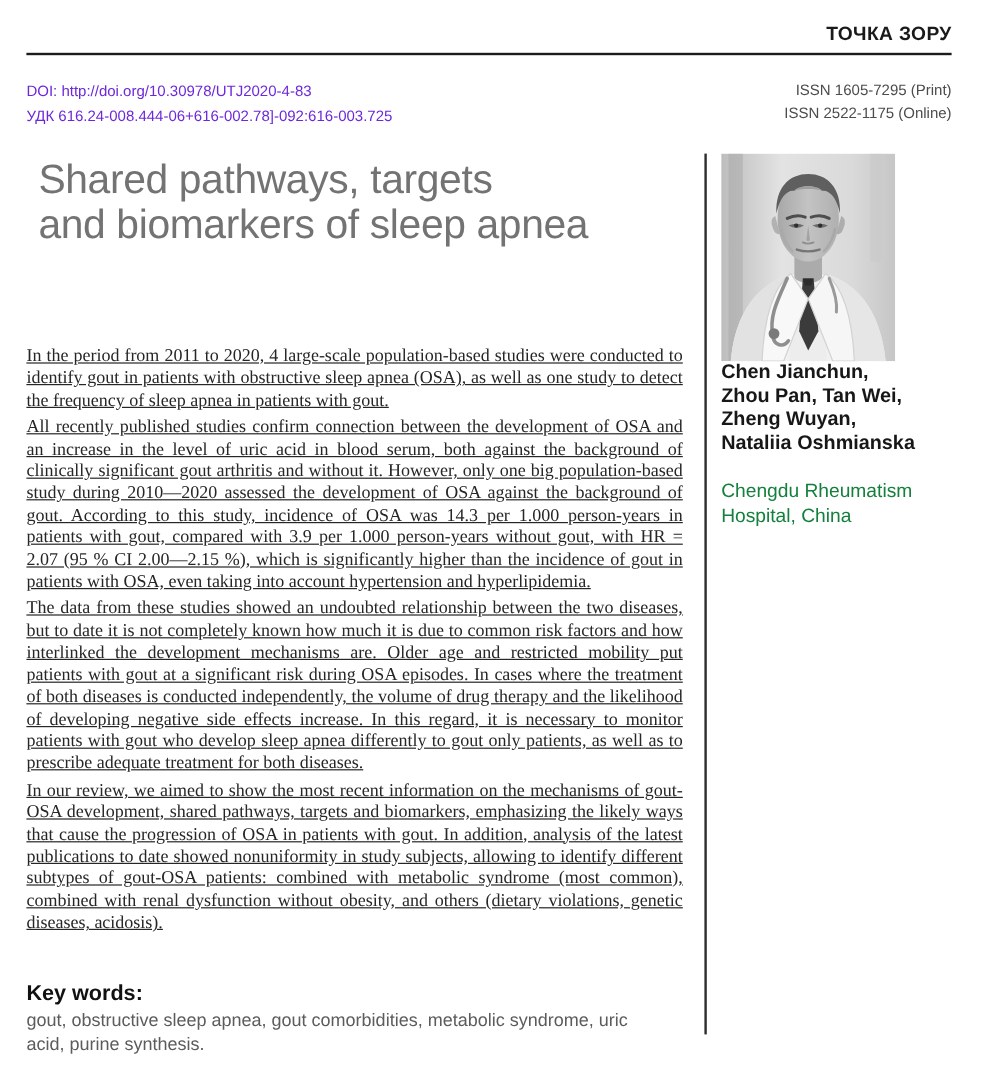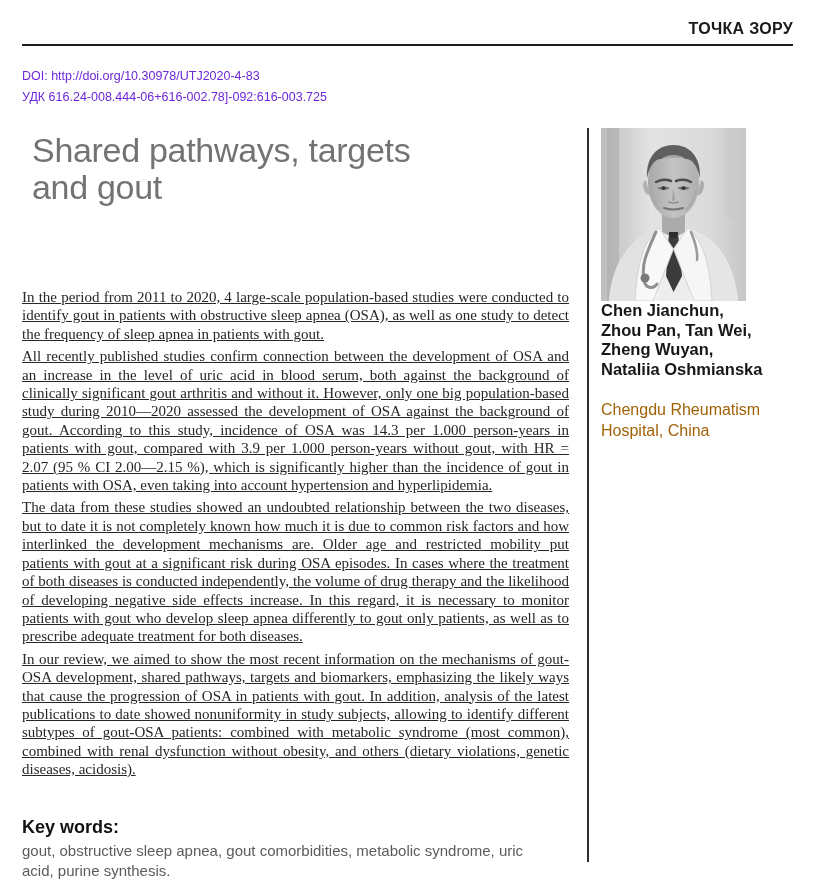--- a/index.html
+++ b/index.html
@@ -50,40 +50,44 @@
     position:absolute;left:587px;top:128px;width:1.5px;height:734px;background:#2e2e2e;
   }
   
   .sidebar{position:absolute;left:601px;top:128px;width:193px;}
   .photo{width:145px;height:173px;display:block;}
   .photo svg{display:block;}
   .authors{
     font-size:16.5px;line-height:19.5px;font-weight:bold;color:#171717;
   }
   .affiliation{
-    margin-top:20px;font-size:16px;line-height:21px;color:#a16207;
+    margin-top:20px;font-size:16px;line-height:21px;color:#15803d;
   }
 </style>
 </head>
 <body>
 
 <div class="page">
 
   <div class="rubric">ТОЧКА ЗОРУ</div>
   <div class="top-rule"></div>
 
   <div class="meta-left">
     <div>DOI: http://doi.org/10.30978/UTJ2020-4-83</div>
     <div>УДК 616.24-008.444-06+616-002.78]-092:616-003.725</div>
   </div>
 
+  <div class="meta-right">
+    <div>ISSN 1605-7295 (Print)</div>
+    <div>ISSN 2522-1175 (Online)</div>
+  </div>
 
   <h1 class="title">
     <span class="tl">Shared pathways, targets</span>
-    <span class="tl">and gout</span>
+    <span class="tl">and biomarkers of sleep apnea</span>
   </h1>
 
   <div class="body-col">
     <p>In the period from 2011 to 2020, 4 large-scale population-based studies were conducted to identify gout in patients with obstructive sleep apnea (OSA), as well as one study to detect the frequency of sleep apnea in patients with gout.</p>
     <p>All recently published studies confirm connection between the development of OSA and an increase in the level of uric acid in blood serum, both against the background of clinically significant gout arthritis and without it. However, only one big population-based study during 2010—2020 assessed the development of OSA against the background of gout. According to this study, incidence of OSA was 14.3 per 1.000 person-years in patients with gout, compared with 3.9 per 1.000 person-years without gout, with HR = 2.07 (95 % CI 2.00—2.15 %), which is significantly higher than the incidence of gout in patients with OSA, even taking into account hypertension and hyperlipidemia.</p>
     <p>The data from these studies showed an undoubted relationship between the two diseases, but to date it is not completely known how much it is due to common risk factors and how interlinked the development mechanisms are. Older age and restricted mobility put patients with gout at a significant risk during OSA episodes. In cases where the treatment of both diseases is conducted independently, the volume of drug therapy and the likelihood of developing negative side effects increase. In this regard, it is necessary to monitor patients with gout who develop sleep apnea differently to gout only patients, as well as to prescribe adequate treatment for both diseases.</p>
     <p>In our review, we aimed to show the most recent information on the mechanisms of gout-OSA development, shared pathways, targets and biomarkers, emphasizing the likely ways that cause the progression of OSA in patients with gout. In addition, analysis of the latest publications to date showed nonuniformity in study subjects, allowing to identify different subtypes of gout-OSA patients: combined with metabolic syndrome (most common), combined with renal dysfunction without obesity, and others (dietary violations, genetic diseases, acidosis).</p>
   </div>
 
   <div class="keywords">

